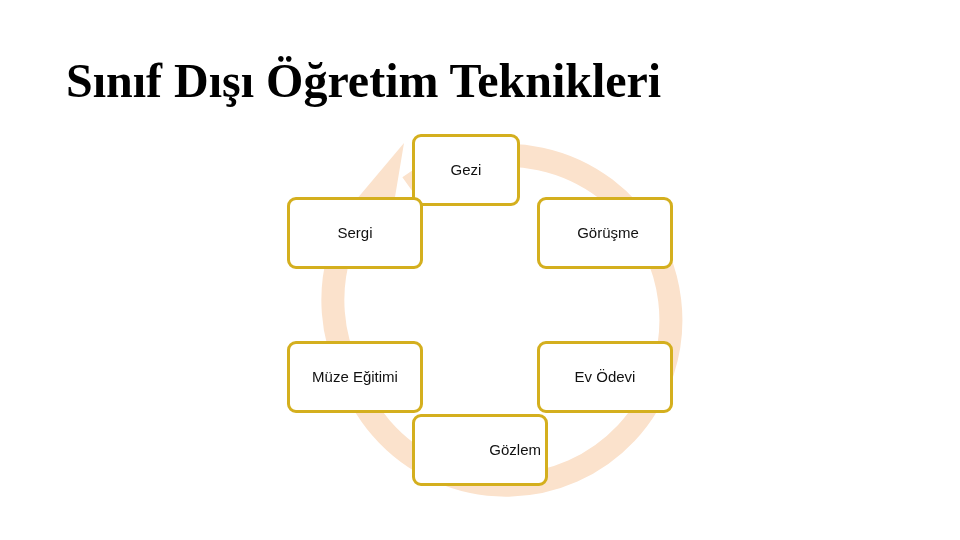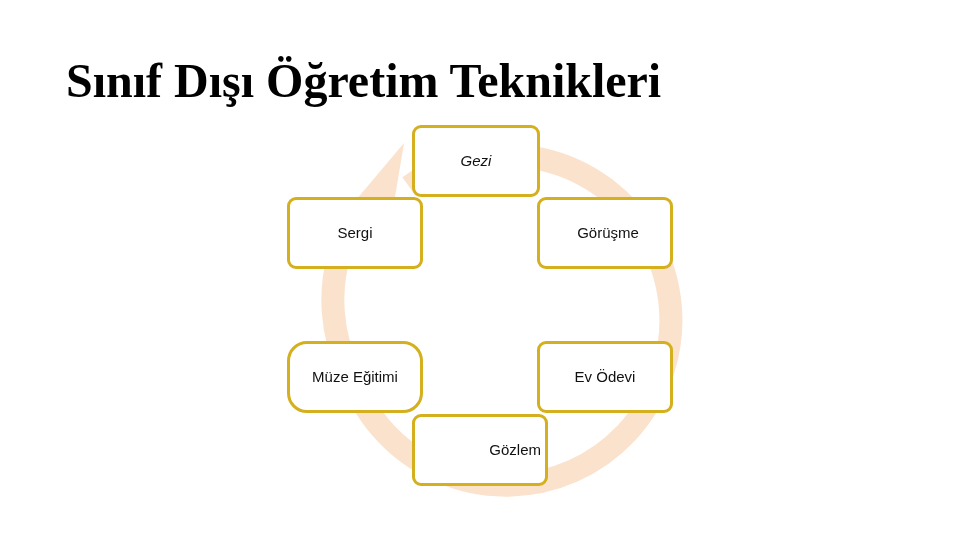--- a/index.html
+++ b/index.html
@@ -62,24 +62,24 @@
     font-family: "Liberation Sans", "DejaVu Sans", sans-serif;
     font-size: 15px;
     line-height: 18px;
     color: #111111;
     text-align: center;
     white-space: nowrap;
     padding: 0 4px;
   }
 
   
-  #node-gezi     { left: 412px; top:  25px; width: 128px; height: 72px; font-style: italic; }
+  #node-gezi     { left: 412px; top:  34px; width: 108px; height: 72px; }
   #node-sergi    { left: 287px; top:  97px; width: 136px; height: 72px; }
   #node-gorusme  { left: 537px; top:  97px; width: 136px; height: 72px; padding-left: 6px; }
-  #node-muze     { left: 287px; top: 241px; width: 136px; height: 72px; border-radius: 20px; }
+  #node-muze     { left: 287px; top: 241px; width: 136px; height: 72px; }
   #node-evodevi  { left: 537px; top: 241px; width: 136px; height: 72px; }
   #node-gozlem   { left: 412px; top: 314px; width: 136px; height: 72px; justify-content: flex-end; }
 </style>
 </head>
 <body>
 
 <div id="stage">
 
   <div id="slide-title">Sınıf Dışı Öğretim Teknikleri</div>
 

